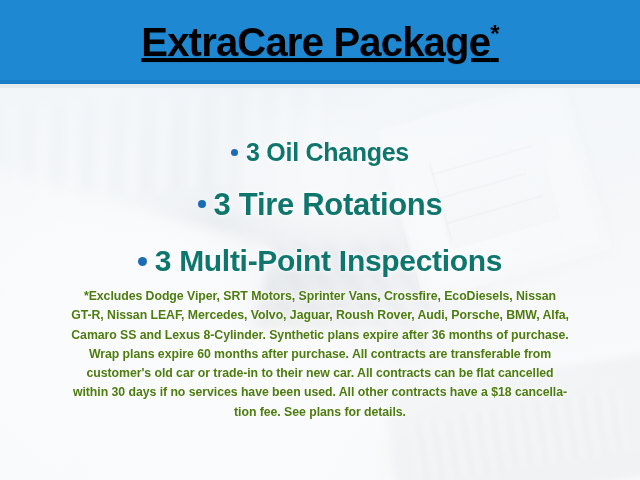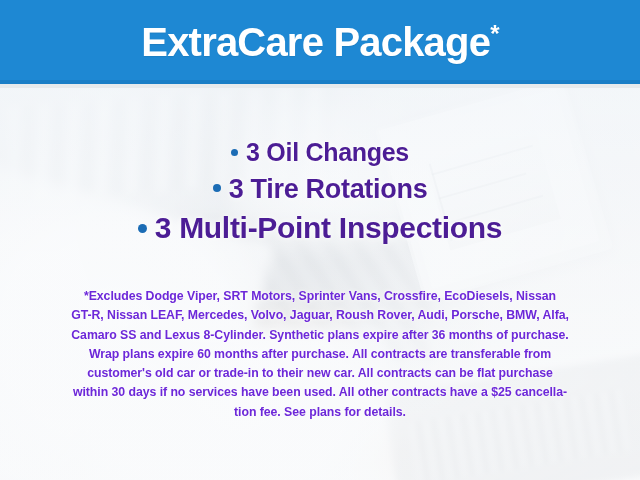--- a/index.html
+++ b/index.html
@@ -232,30 +232,31 @@
   }
   .header-rule {
     position: absolute;
     left: 0; bottom: 0;
     width: 100%;
     height: 4px;
     background: #e7eaec;
   }
   .banner-title {
     position: relative;
-    color: #ffffff;
+    color: #000000;
     font-size: 40px;
     font-weight: bold;
     letter-spacing: -0.8px;
     line-height: 1;
     margin: 12px;
     padding-bottom: 4px;
     white-space: nowrap;
     text-shadow: 0 1px 1px rgba(0,0,0,.07);
     z-index: 2;
+    text-decoration: underline;
   }
   .banner-title .star {
     font-size: 24px;
     vertical-align: super;
     line-height: 0;
     font-weight: bold;
   }
 
   
   .benefits {
@@ -263,51 +264,51 @@
     left: 0;
     top: 138px;
     width: 100%;
     text-align: center;
     z-index: 4;
     padding: 0;
     margin: 0;
     list-style: none;
   }
   .benefit-item {
-    color: #4c1d95;
+    color: #0f766e;
     font-weight: bold;
     letter-spacing: -0.3px;
     line-height: 1.18;
     white-space: nowrap;
     text-shadow: 0 0 3px rgba(255,255,255,.95), 0 0 8px rgba(255,255,255,.8);
   }
   .benefit-item .dot {
     display: inline-block;
     vertical-align: middle;
     border-radius: 50%;
     background: #1b6cb5;
     margin-right: 8px;
     position: relative;
     top: -2px;
   }
   .benefit-item.b1 { font-size: 25px; }
   .benefit-item.b1 .dot { width: 7px; height: 7px; }
-  .benefit-item.b2 { font-size: 27px; margin-top: 6px; }
+  .benefit-item.b2 { font-size: 31px; margin-top: 19px; }
   .benefit-item.b2 .dot { width: 8px; height: 8px; }
-  .benefit-item.b3 { font-size: 30px; margin-top: 5px; }
+  .benefit-item.b3 { font-size: 30px; margin-top: 20px; }
   .benefit-item.b3 .dot { width: 9px; height: 9px; }
 
   
   .disclaimer {
     position: absolute;
     left: 30px;
     right: 30px;
     top: 287px;
     text-align: center;
-    color: #6d28d9;
+    color: #4d7c0f;
     font-size: 12.3px;
     font-weight: bold;
     line-height: 19.3px;
     letter-spacing: -0.05px;
     z-index: 4;
     text-shadow: 0 0 3px rgba(255,255,255,.95), 0 0 7px rgba(255,255,255,.85);
   }
   .disclaimer-line {
     display: block;
     white-space: nowrap;
@@ -366,18 +367,18 @@
     <li class="benefit-item b3">
       <span class="dot"></span><span>3 Multi-Point Inspections</span>
     </li>
   </ul>
 
   <div class="disclaimer">
     <span class="disclaimer-line">*Excludes Dodge Viper, SRT Motors, Sprinter Vans, Crossfire, EcoDiesels, Nissan</span>
     <span class="disclaimer-line">GT-R, Nissan LEAF, Mercedes, Volvo, Jaguar, Roush Rover, Audi, Porsche, BMW, Alfa,</span>
     <span class="disclaimer-line">Camaro SS and Lexus 8-Cylinder. Synthetic plans expire after 36 months of purchase.</span>
     <span class="disclaimer-line">Wrap plans expire 60 months after purchase. All contracts are transferable from</span>
-    <span class="disclaimer-line">customer's old car or trade-in to their new car. All contracts can be flat purchase</span>
-    <span class="disclaimer-line">within 30 days if no services have been used. All other contracts have a $25 cancella-</span>
+    <span class="disclaimer-line">customer's old car or trade-in to their new car. All contracts can be flat cancelled</span>
+    <span class="disclaimer-line">within 30 days if no services have been used. All other contracts have a $18 cancella-</span>
     <span class="disclaimer-line">tion fee. See plans for details.</span>
   </div>
 
 </div>
 
 </body></html>

